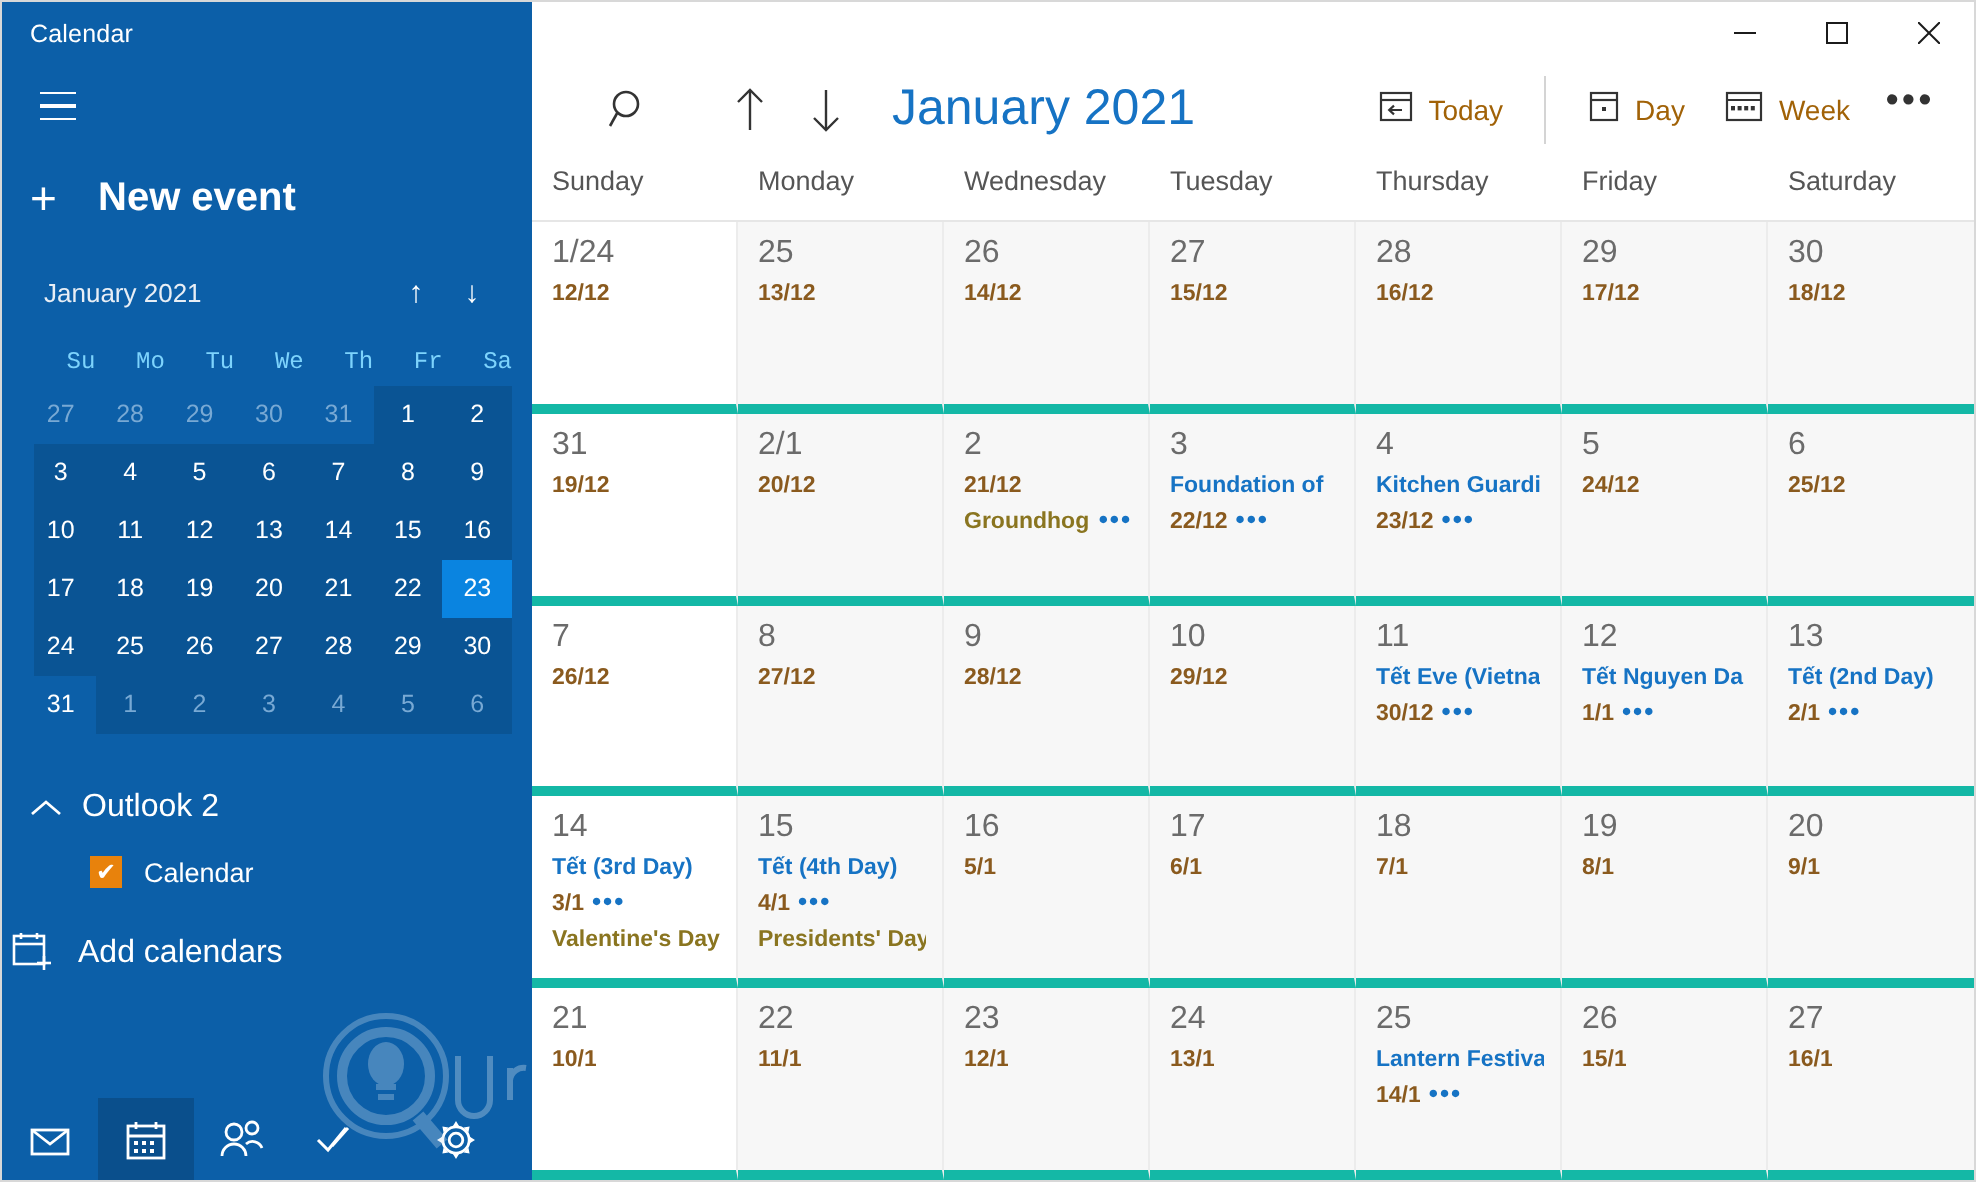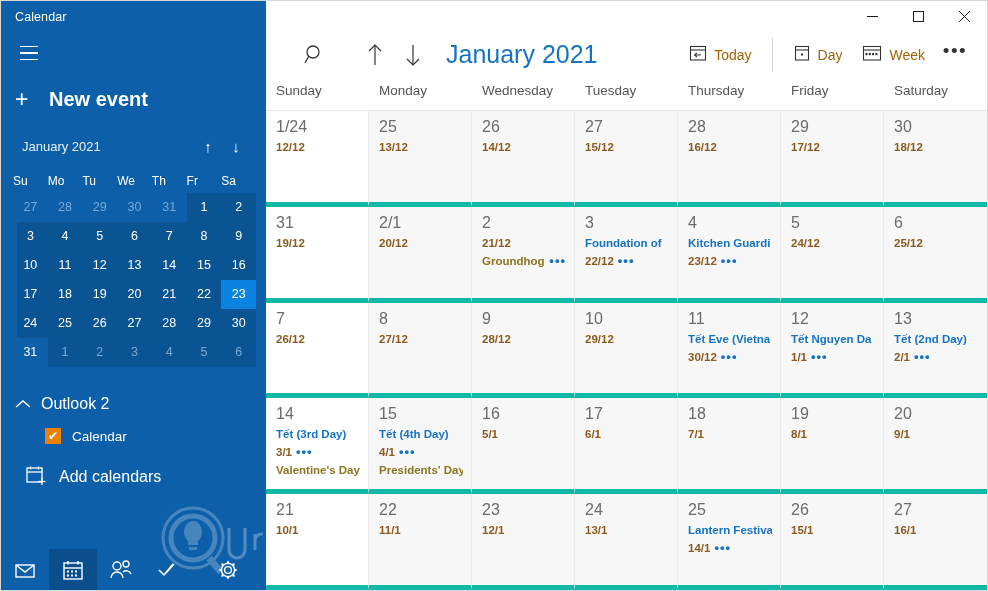--- a/index.html
+++ b/index.html
@@ -58,22 +58,22 @@
   .mini-month { font-size: 13px; color: #e8eef5; flex: 1; }
   .mini-arrow {
     width: 28px; text-align: center; font-size: 15px;
     color: #fff; cursor: pointer; line-height: 1;
   }
   .mini-grid {
     display: grid; grid-template-columns: repeat(7, 1fr);
     margin-top: 10px; position: relative;
   }
   .mini-dow {
-    font-size: 12px; color: #ffffff; text-align: left;
-    height: 24px; line-height: 24px;
+    font-size: 12px; color: #7dd3fc; text-align: right;
+    height: 24px; line-height: 24px; font-family: Liberation Mono, monospace;
   }
   .mini-cell {
     position: relative; z-index: 2;
     height: 29px; line-height: 29px; text-align: center;
     font-size: 12.5px; color: #fff; cursor: pointer;
   }
   .mini-cell.muted { color: #78a9d4; }
   .mini-cell.today {
     background: #0a84e0; font-weight: normal;
   }
@@ -96,21 +96,21 @@
   }
   .cb {
     width: 16px; height: 16px; background: #e8820c;
     display: flex; align-items: center; justify-content: center;
     color: #fff; font-size: 12px; line-height: 1;
   }
   .cal-row .cal-label { font-size: 13.5px; color: #fff; }
 
   .addcal {
     display: flex; align-items: center; gap: 12px;
-    padding-left: 24px; height: 36px; margin-top: 6px; cursor: pointer;
+    padding-left: 4px; height: 36px; margin-top: 6px; cursor: pointer;
   }
   .addcal .ac-label { font-size: 16px; color: #fff; }
 
   
   #bottomnav {
     position: absolute; bottom: 0; left: 0; width: 265px; height: 41px;
     display: flex; align-items: stretch;
   }
   .nav-btn {
     width: 48px; display: flex; align-items: center; justify-content: center;

